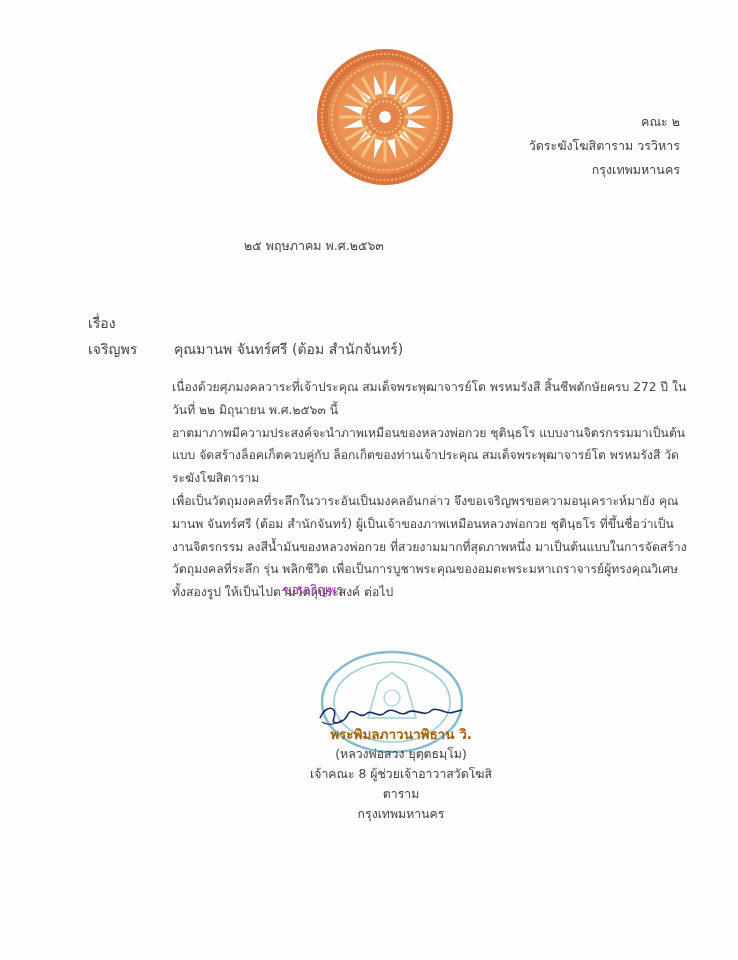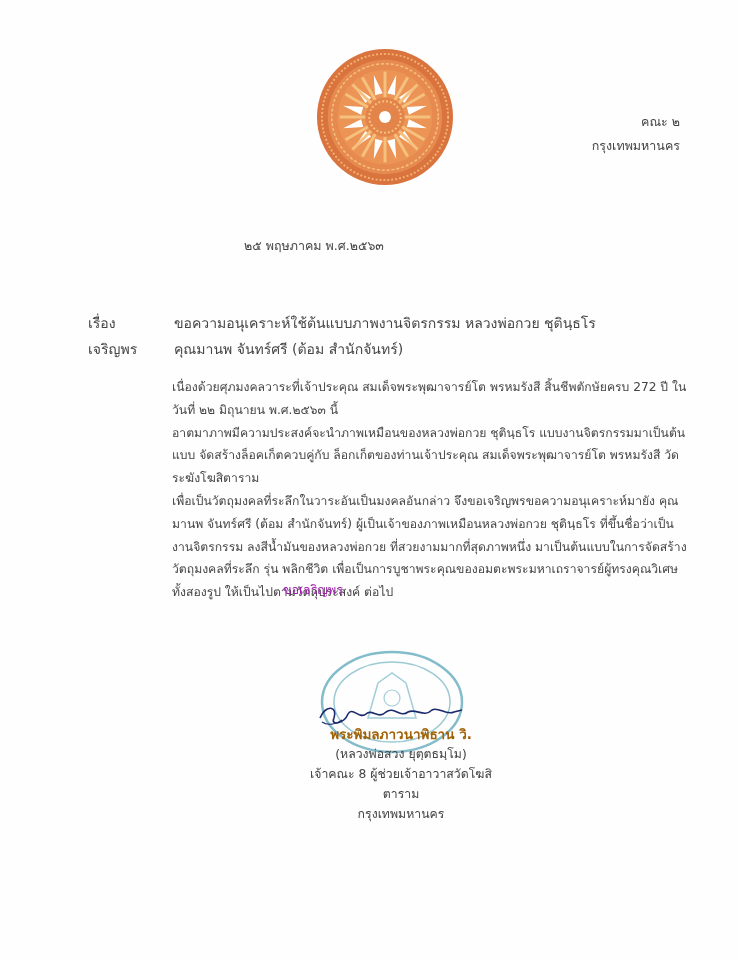--- a/index.html
+++ b/index.html
@@ -59,29 +59,29 @@
       <line x1="30" y1="47" x2="110" y2="93"></line>
       <line x1="110" y1="47" x2="30" y2="93"></line>
     </g>
     <circle cx="70" cy="70" r="20" fill="#e3844a"></circle>
     <circle cx="70" cy="70" r="16" fill="none" stroke="#f6c17e" stroke-width="2" stroke-dasharray="2 2"></circle>
     <circle cx="70" cy="70" r="6" fill="#ffffff"></circle>
   </svg>
 
   <div class="sender">
     <div>คณะ ๒</div>
+    <div>วัดระฆังโฆสิตาราม วรวิหาร</div>
     <div>กรุงเทพมหานคร</div>
   </div>
 
   <div class="date">๒๕ พฤษภาคม พ.ศ.๒๕๖๓</div>
 
   <div class="meta">
     <div class="row">
       <span class="lbl">เรื่อง</span>
-      <span>ขอความอนุเคราะห์ใช้ต้นแบบภาพงานจิตรกรรม หลวงพ่อกวย ชุตินฺธโร</span>
     </div>
     <div class="row">
       <span class="lbl">เจริญพร</span>
       <span>คุณมานพ จันทร์ศรี (ต้อม สำนักจันทร์)</span>
     </div>
   </div>
 
   <div class="body">
     <p class="ind">เนื่องด้วยศุภมงคลวาระที่เจ้าประคุณ สมเด็จพระพุฒาจารย์โต พรหมรังสี สิ้นชีพตักษัยครบ 272 ปี ในวันที่ ๒๒ มิถุนายน พ.ศ.๒๕๖๓ นี้</p>
     <p class="ind">อาตมาภาพมีความประสงค์จะนำภาพเหมือนของหลวงพ่อกวย ชุตินฺธโร แบบงานจิตรกรรมมาเป็นต้นแบบ จัดสร้างล็อคเก็ตควบคู่กับ ล็อกเก็ตของท่านเจ้าประคุณ สมเด็จพระพุฒาจารย์โต พรหมรังสี วัดระฆังโฆสิตาราม</p>

